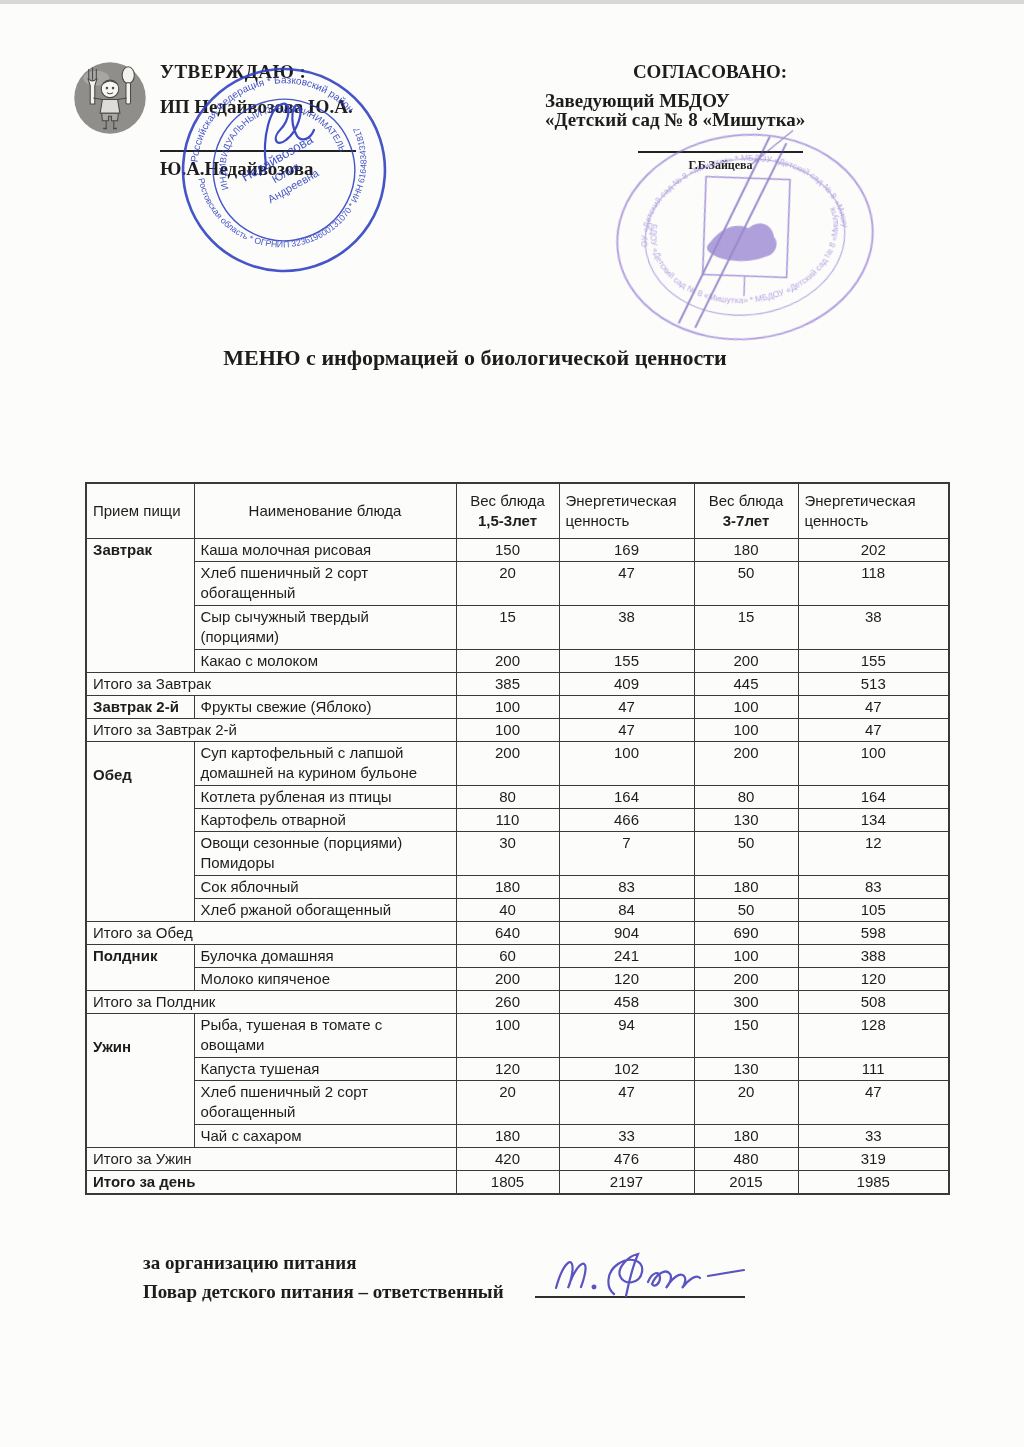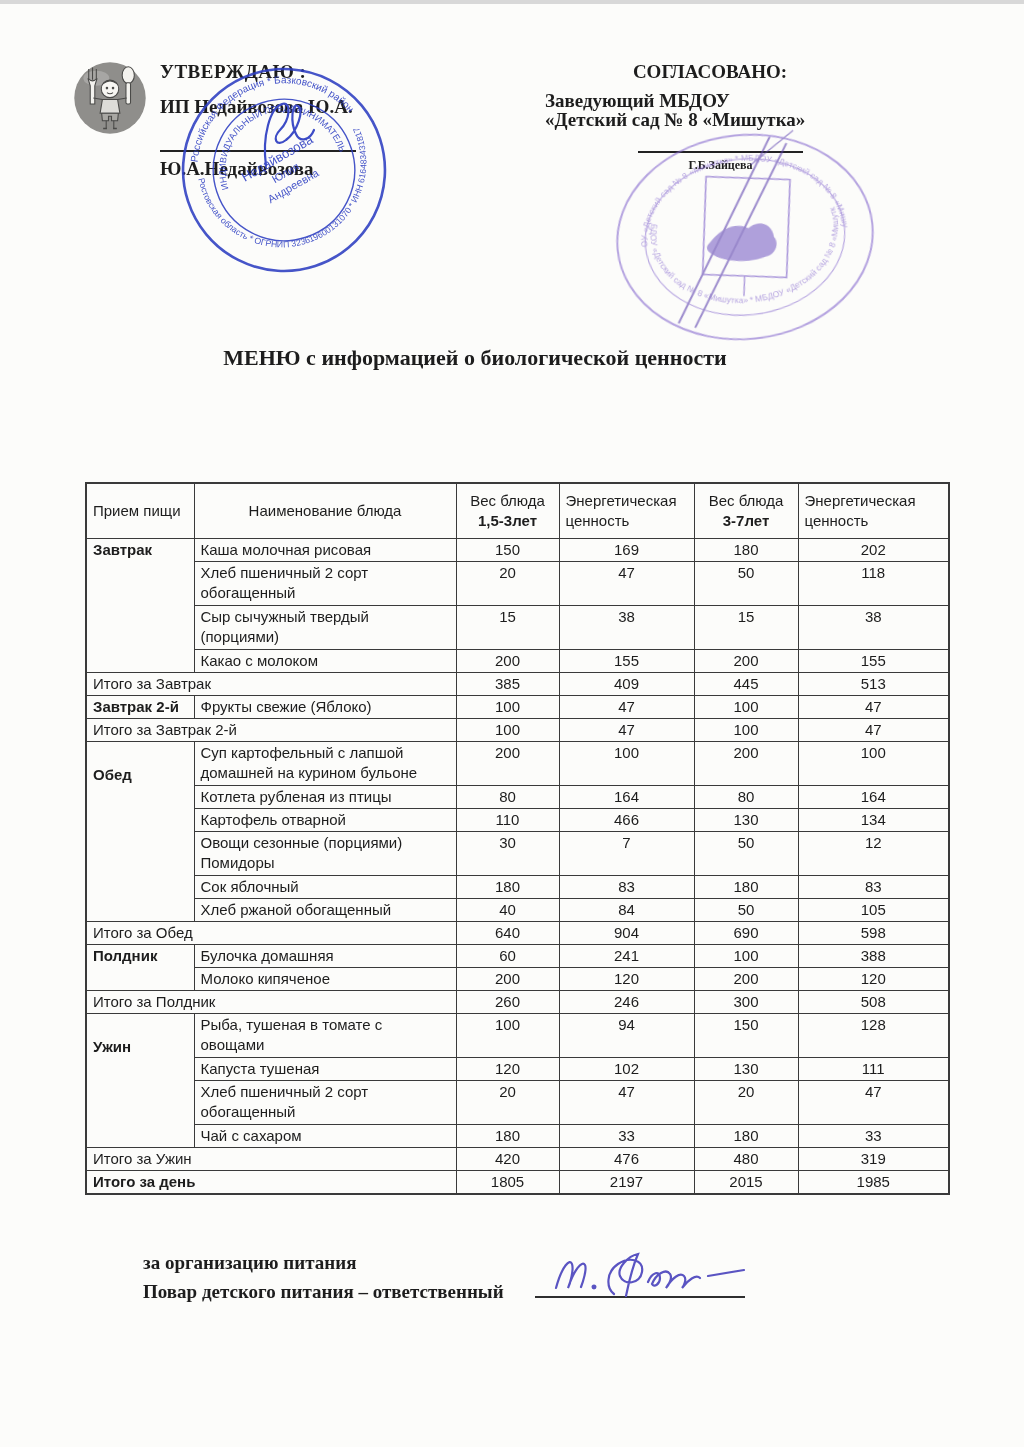--- a/index.html
+++ b/index.html
@@ -301,21 +301,21 @@
     <tr class="h1">
       <td>Молоко кипяченое</td>
       <td class="num">200</td>
       <td class="num">120</td>
       <td class="num">200</td>
       <td class="num">120</td>
     </tr>
     <tr class="h1">
       <td class="lbl" colspan="2">Итого за Полдник</td>
       <td class="num">260</td>
-      <td class="num">246</td>
+      <td class="num">458</td>
       <td class="num">300</td>
       <td class="num">508</td>
     </tr>
     <tr class="h2">
       <td class="meal meal-pad" rowspan="4">Ужин</td>
       <td>Рыба, тушеная в томате с овощами</td>
       <td class="num">100</td>
       <td class="num">94</td>
       <td class="num">150</td>
       <td class="num">128</td>

